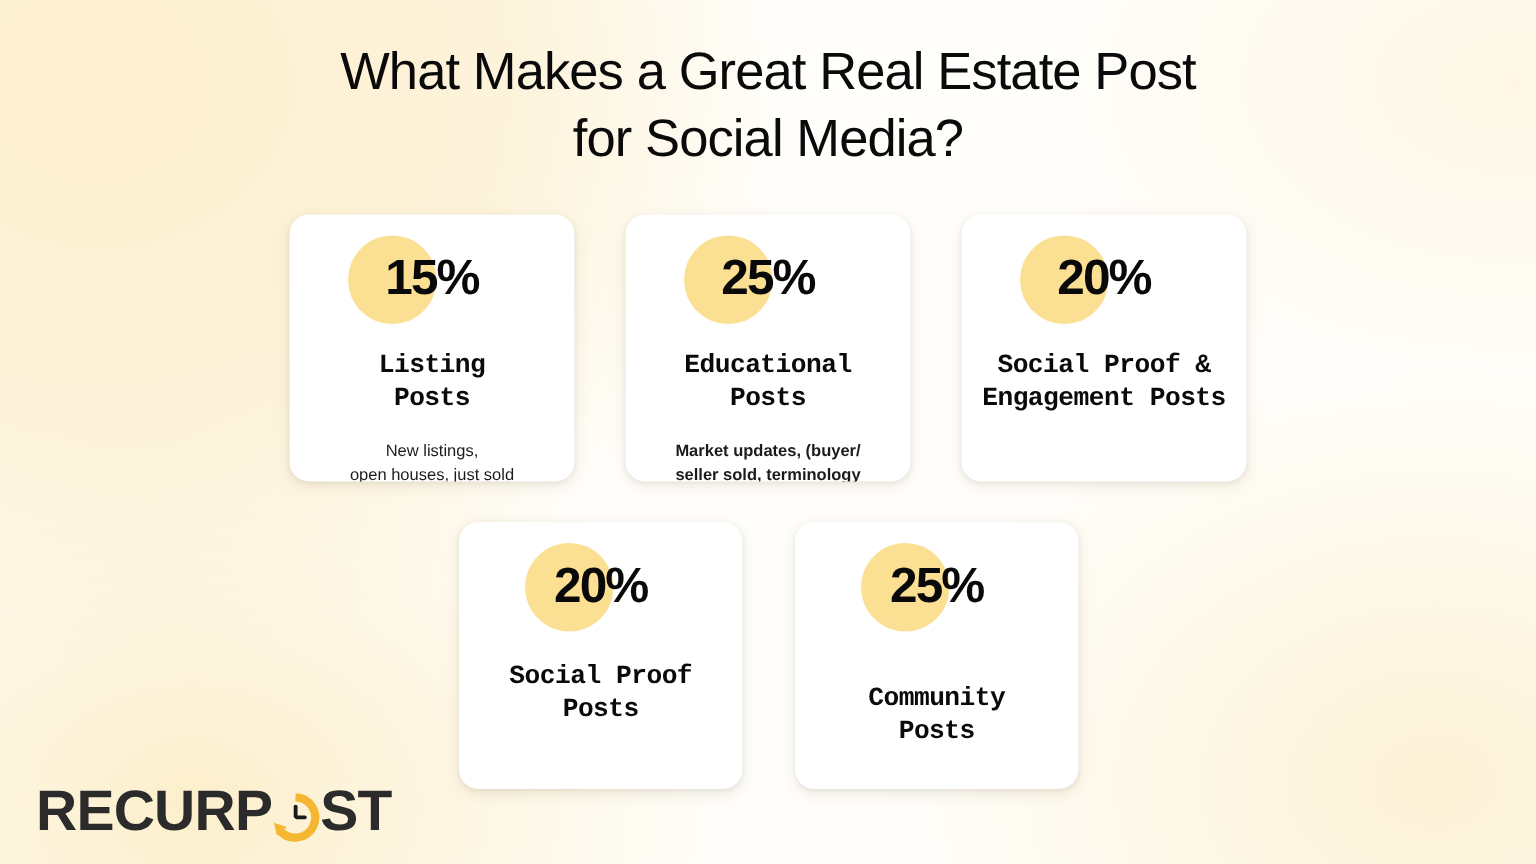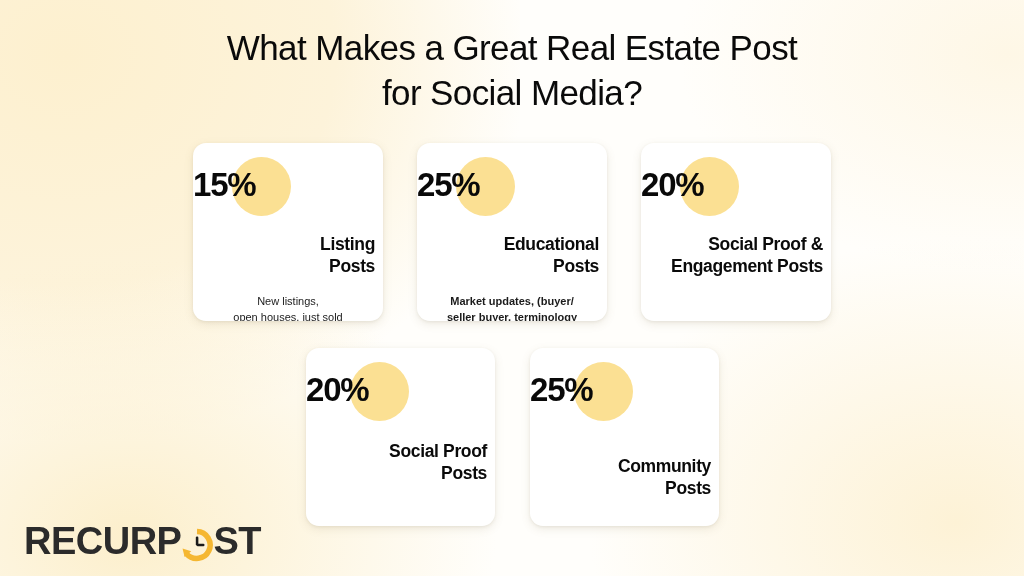--- a/index.html
+++ b/index.html
@@ -79,35 +79,37 @@
   .pct-blob {
     position:absolute;
     top:0;
     width:59px; height:59px;
     border-radius:50%;
     background:#FBE093;
   }
   .pct {
     position:absolute;
     left:0; right:0; top:9px;
+    text-align:center;
     color:#090909;
     font-size:33px;
     font-weight:900;
     letter-spacing:-1.2px;
     font-stretch:condensed;
   }
 
   .card-title {
-    text-align:right;
+    text-align:center;
     color:#0A0A0A;
     font-weight:800;
     font-size:17.5px;
     line-height:1.26;
     letter-spacing:-0.35px;
     padding:0 8px;
+    font-family:Liberation Mono, monospace;
   }
 
   .card-desc {
     text-align:center;
     color:#1B1B1B;
     font-size:11px;
     line-height:1.42;
     padding:0 10px;
   }
 
@@ -196,21 +198,21 @@
     <div class="pct-wrap">
       <div class="pct-blob"></div>
       <div class="pct">25%</div>
     </div>
     <div class="card-title">
       <span>Educational</span><br>
       <span>Posts</span>
     </div>
     <div class="card-desc">
       <span>Market updates, (buyer/</span><br>
-      <span>seller buyer, terminology</span>
+      <span>seller sold, terminology</span>
     </div>
   </div>
 
   <div class="card" id="card-social-proof-engagement">
     <div class="pct-wrap">
       <div class="pct-blob"></div>
       <div class="pct">20%</div>
     </div>
     <div class="card-title">
       <span>Social Proof &amp;</span><br>

